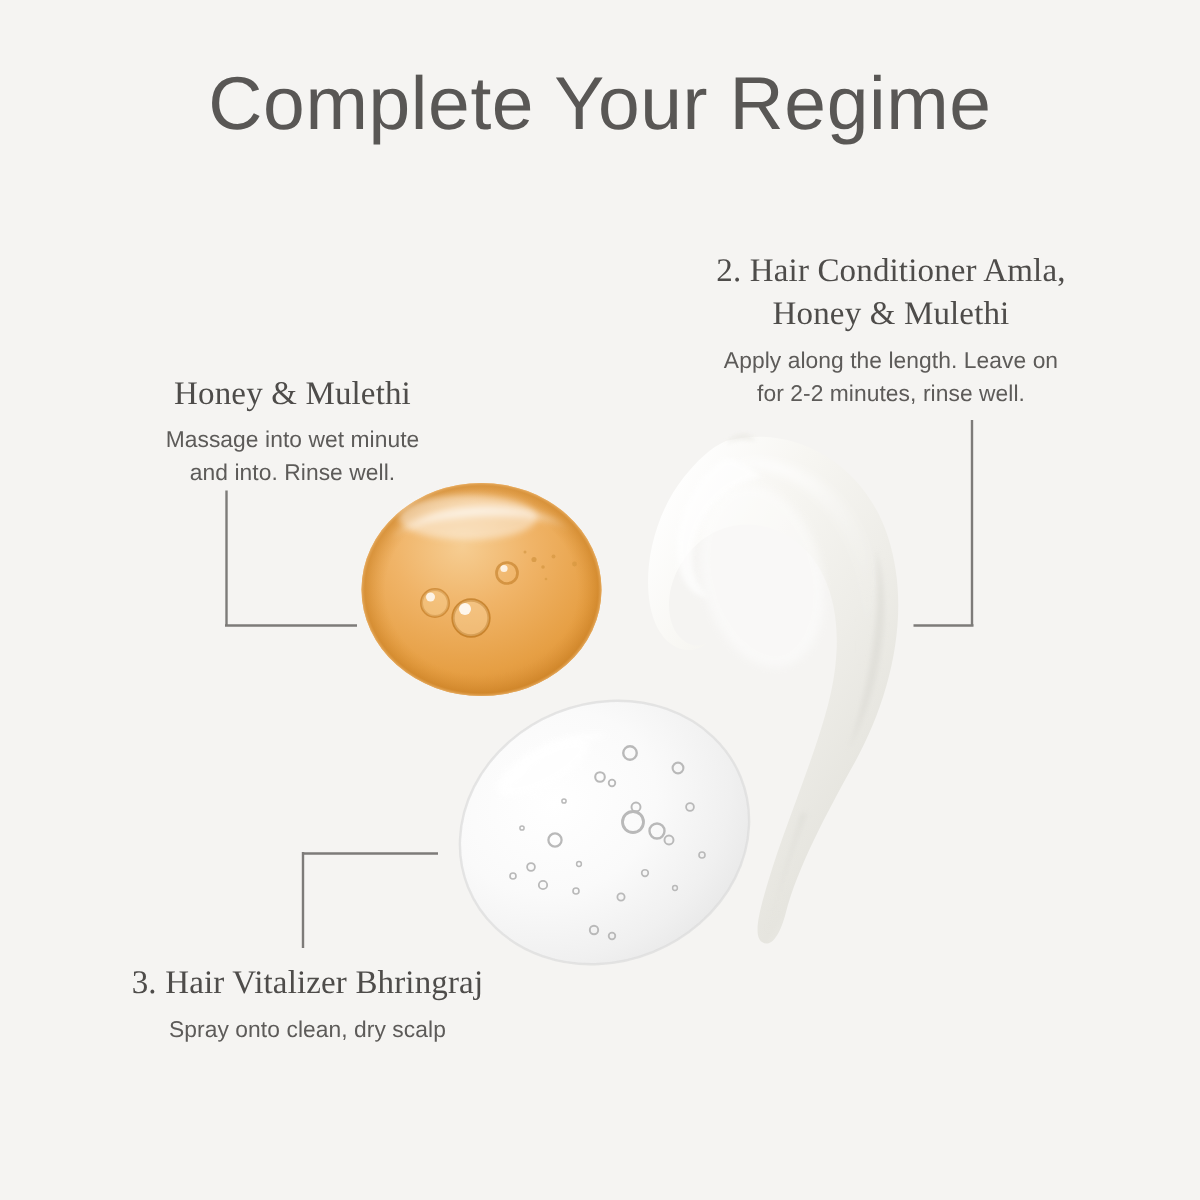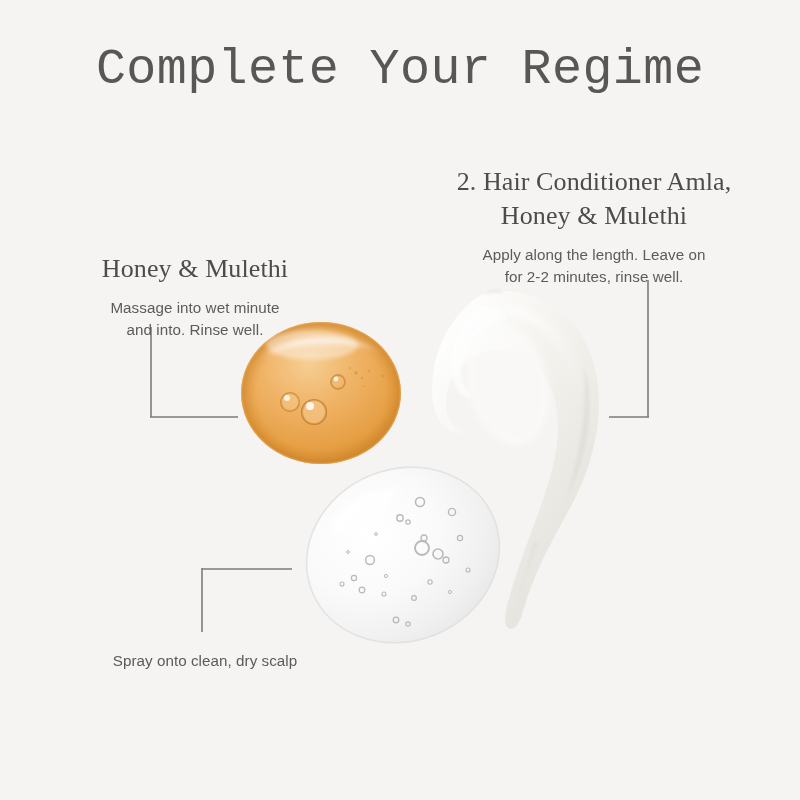--- a/index.html
+++ b/index.html
@@ -17,48 +17,48 @@
     -webkit-font-smoothing: antialiased;
   }
 
   
   .page-title {
     position: absolute;
     left: 0;
     top: 42px;
     width: 800px;
     text-align: center;
-    font-family: Liberation Mono, monospace;
+    font-family: Liberation Sans, sans-serif;
     font-size: 50px;
     line-height: 1.1;
     font-weight: 400;
     color: #595755;
     letter-spacing: 0.4px;
   }
 
   
   .step-block {
     position: absolute;
     text-align: center;
   }
   .step-heading {
     font-family: "Liberation Serif", serif;
-    font-size: 26px;
+    font-size: 22px;
     line-height: 1.32;
     font-weight: 400;
     color: #4e4c4a;
     margin: 0 0 7px 0;
     letter-spacing: 0.1px;
   }
   .step-desc {
     font-family: "Liberation Sans", sans-serif;
     font-size: 15.2px;
     line-height: 1.46;
     color: #5d5b59;
-    margin: 10px;
+    margin: 4px;
     letter-spacing: 0.05px;
   }
 
   #block-1 { left: 50px; top: 218px; width: 290px; }
   #block-2 { left: 438px; top: 165px; width: 312px; }
   #block-3 { left: 40px; top: 640px; width: 330px; }
 
   
   #connectors {
     position: absolute;
@@ -271,18 +271,21 @@
       <span>2. Hair Conditioner Amla,</span><br>
       <span>Honey &amp; Mulethi</span>
     </div>
     <p class="step-desc">
       <span>Apply along the length. Leave on</span><br>
       <span>for 2-2 minutes, rinse well.</span>
     </p>
   </div>
 
   <div class="step-block" id="block-3">
+    <div class="step-heading">
+      <span>3. Hair Vitalizer Bhringraj</span>
+    </div>
     <p class="step-desc">
       <span>Spray onto clean, dry scalp</span><br>
     </p>
   </div>
 
 </div>
 
 </body></html>

